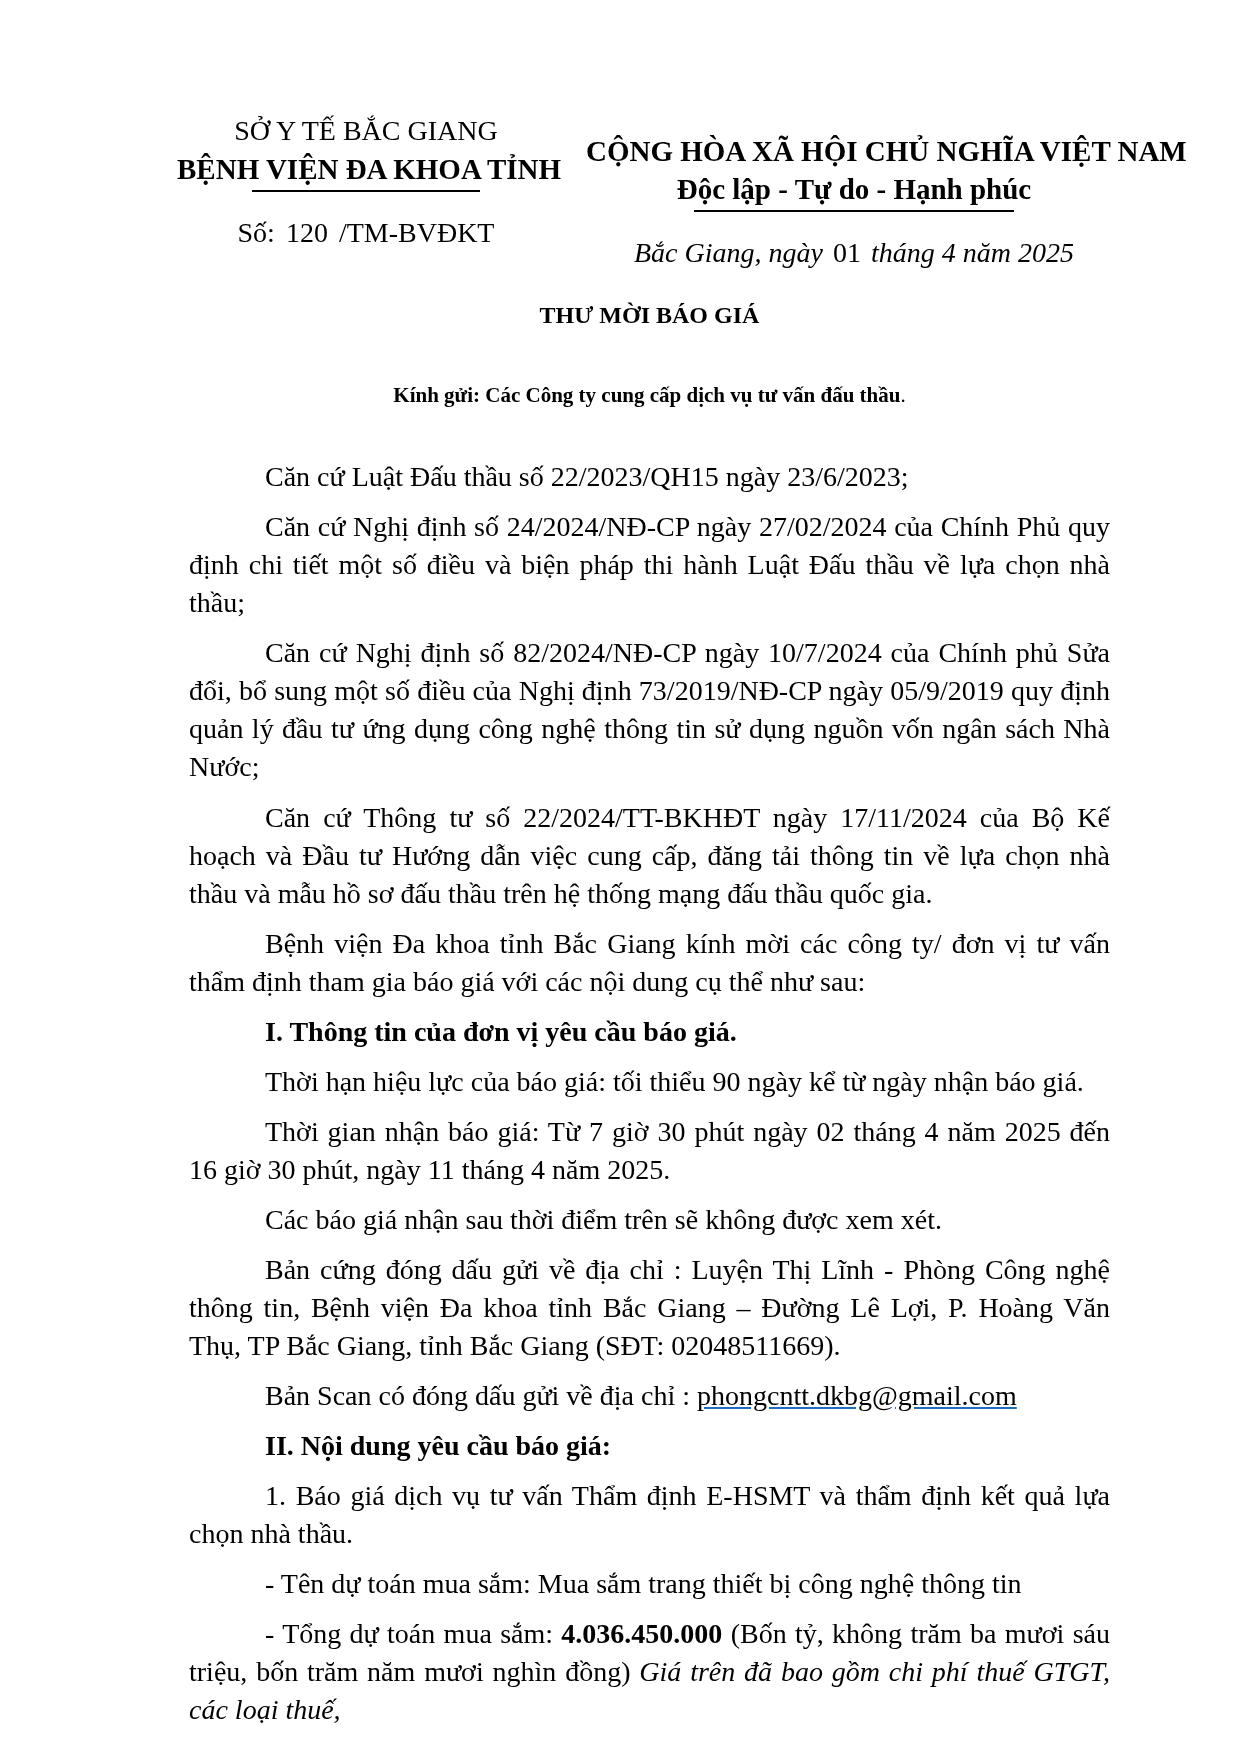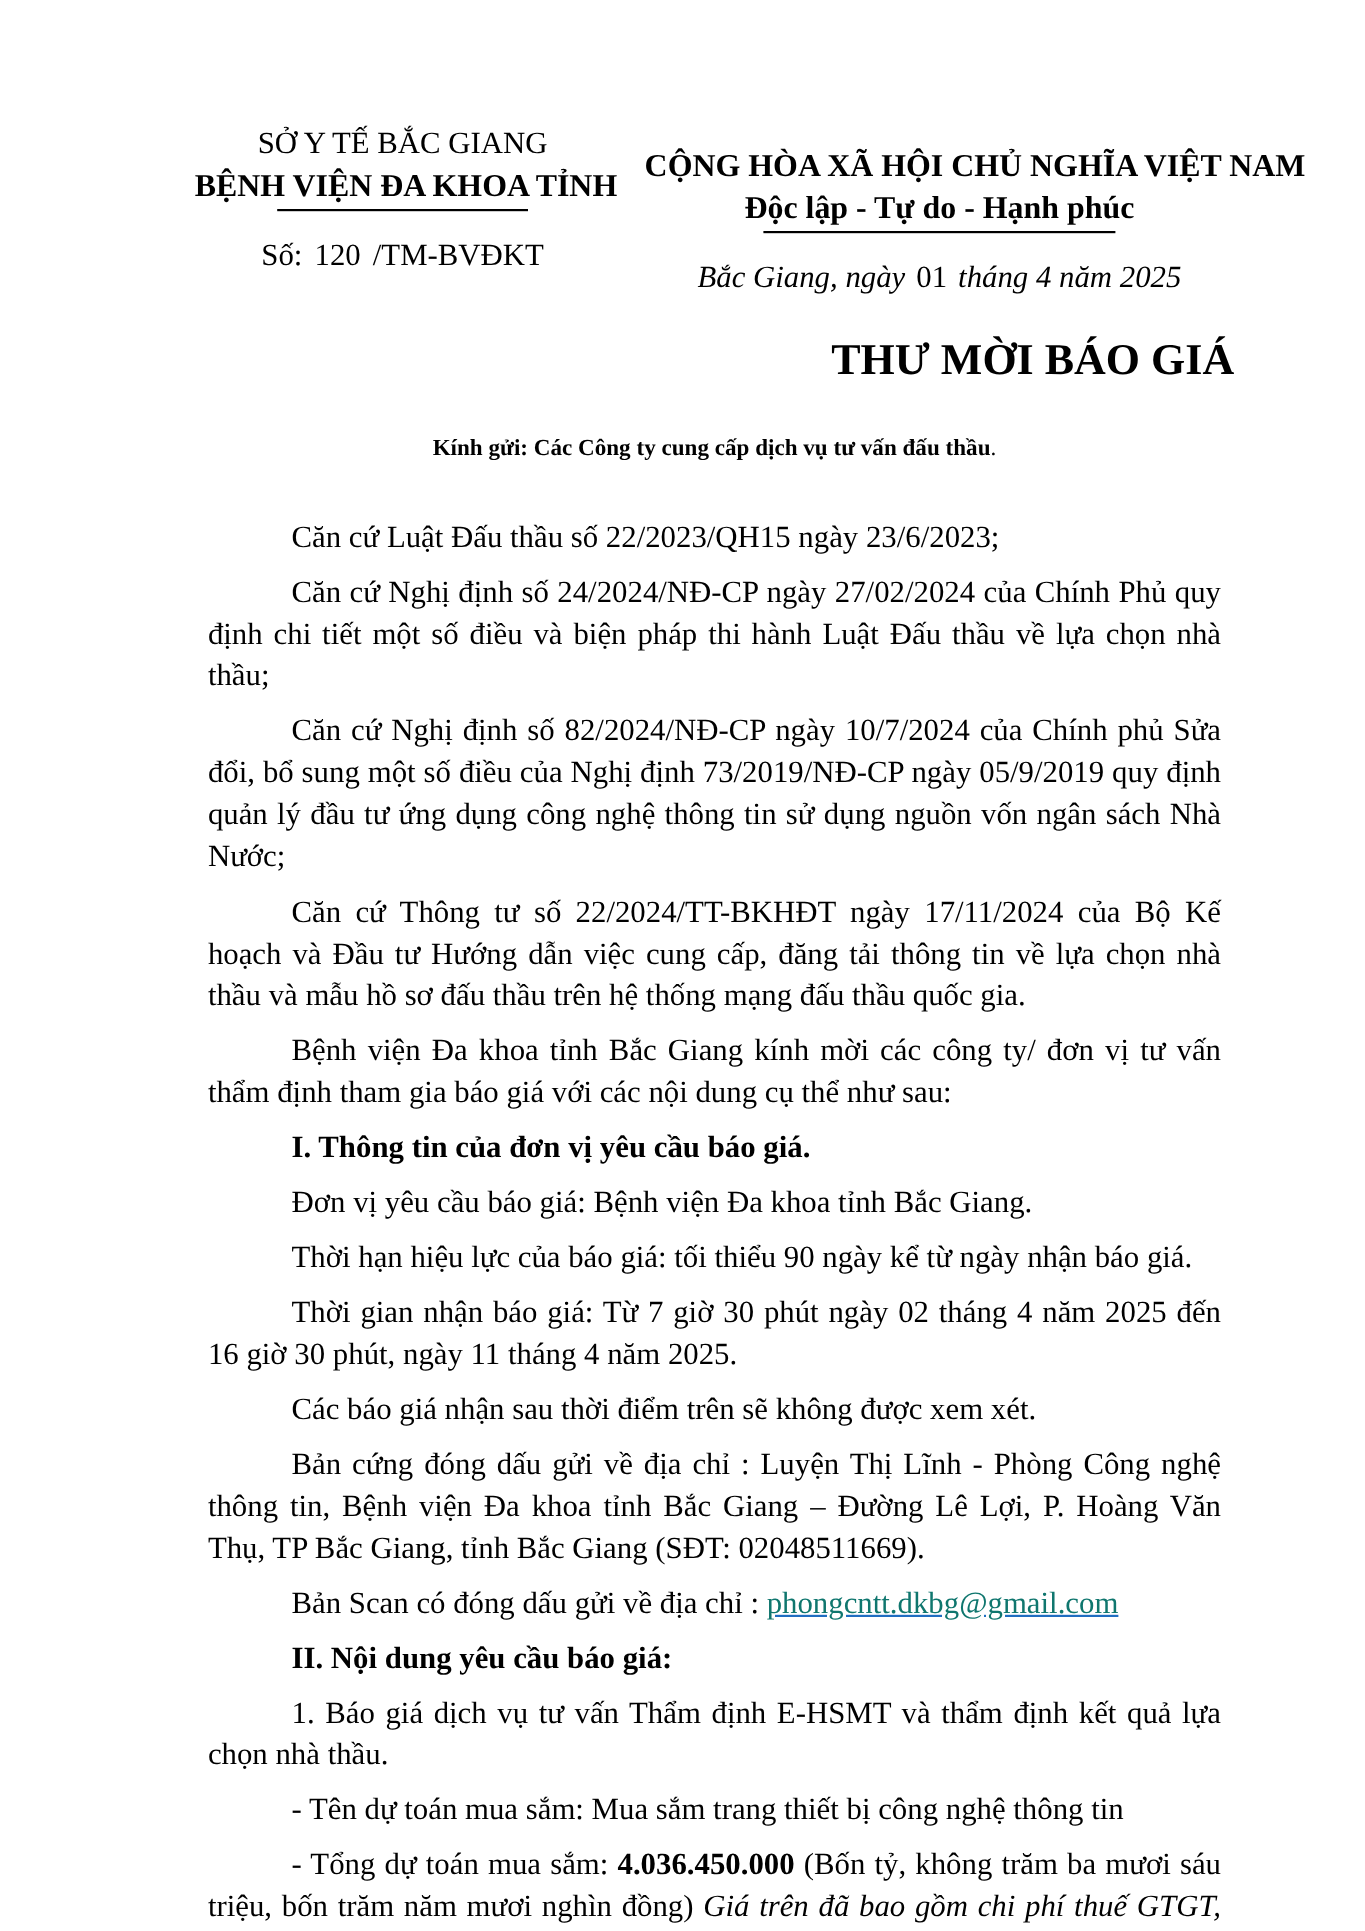--- a/index.html
+++ b/index.html
@@ -27,24 +27,24 @@
   .rule { height: 0; border-bottom: 2px solid #000; margin: 2px auto 0; }
   .rule.left-rule  { width: 228px; }
   .rule.right-rule { width: 320px; }
   .doc-number { margin-top: 22px; line-height: 38px; white-space: nowrap; }
   .doc-number .num { padding: 0 4px; }
   .date-line { margin-top: 22px; line-height: 38px; font-style: italic; white-space: nowrap; }
   .date-line .upright { font-style: normal; padding: 0 3px; }
 
   
   .doc-title {
-    margin-top: 36px;
-    text-align: right;
+    margin-top: 24px;
+    text-align: center;
     font-weight: bold;
-    font-size: 40px;
+    font-size: 24px;
     line-height: 38px;
   }
   .salutation {
     margin-top: 42px;
     text-align: center;
     font-weight: bold;
     font-size: 21px;
     line-height: 38px;
   }
   .salutation .tail { font-weight: normal; }
@@ -55,21 +55,21 @@
     margin: 12px;
     text-align: justify;
     text-indent: 76px;
     line-height: 38px;
   }
   p.gap-md { margin-top: 13px; }
   p.gap-sm { margin-top: 10px; }
   .bold { font-weight: bold; }
   .italic { font-style: italic; }
   a.email {
-    color: #0f766e;
+    color: #000000;
     text-decoration: underline;
     text-decoration-color: #1f6dc1;
   }
 </style>
 </head>
 <body>
 
 <div class="page">
 
   <div class="header">
@@ -103,21 +103,20 @@
 
   <div class="doc-body">
     <p>Căn cứ Luật Đấu thầu số 22/2023/QH15 ngày 23/6/2023;</p>
     <p>Căn cứ Nghị định số 24/2024/NĐ-CP ngày 27/02/2024 của Chính Phủ quy định chi tiết một số điều và biện pháp thi hành Luật Đấu thầu về lựa chọn nhà thầu;</p>
     <p>Căn cứ Nghị định số 82/2024/NĐ-CP ngày 10/7/2024 của Chính phủ Sửa đổi, bổ sung một số điều của Nghị định 73/2019/NĐ-CP ngày 05/9/2019 quy định quản lý đầu tư ứng dụng công nghệ thông tin sử dụng nguồn vốn ngân sách Nhà Nước;</p>
     <p class="gap-md">Căn cứ Thông tư số 22/2024/TT-BKHĐT ngày 17/11/2024 của Bộ Kế hoạch và Đầu tư Hướng dẫn việc cung cấp, đăng tải thông tin về lựa chọn nhà thầu và mẫu hồ sơ đấu thầu trên hệ thống mạng đấu thầu quốc gia.</p>
 
     <p>Bệnh viện Đa khoa tỉnh Bắc Giang kính mời các công ty/ đơn vị tư vấn thẩm định tham gia báo giá với các nội dung cụ thể như sau:</p>
 
     <p class="bold">I. Thông tin của đơn vị yêu cầu báo giá.</p>
-    <p>Đơn vị yêu cầu báo giá: Bệnh viện Đa khoa tỉnh Bắc Giang.</p>
     <p>Thời hạn hiệu lực của báo giá: tối thiểu 90 ngày kể từ ngày nhận báo giá.</p>
     <p>Thời gian nhận báo giá: Từ 7 giờ 30 phút ngày 02 tháng 4 năm 2025 đến 16 giờ 30 phút, ngày 11 tháng 4 năm 2025.</p>
     <p>Các báo giá nhận sau thời điểm trên sẽ không được xem xét.</p>
     <p>Bản cứng đóng dấu gửi về địa chỉ : Luyện Thị Lĩnh - Phòng Công nghệ thông tin, Bệnh viện Đa khoa tỉnh Bắc Giang – Đường Lê Lợi, P. Hoàng Văn Thụ, TP Bắc Giang, tỉnh Bắc Giang (SĐT: 02048511669).</p>
     <p>
       <span>Bản Scan có đóng dấu gửi về địa chỉ :</span>
       <a class="email" href="#">phongcntt.dkbg@gmail.com</a>
     </p>
 
     <p class="bold">II. Nội dung yêu cầu báo giá:</p>

